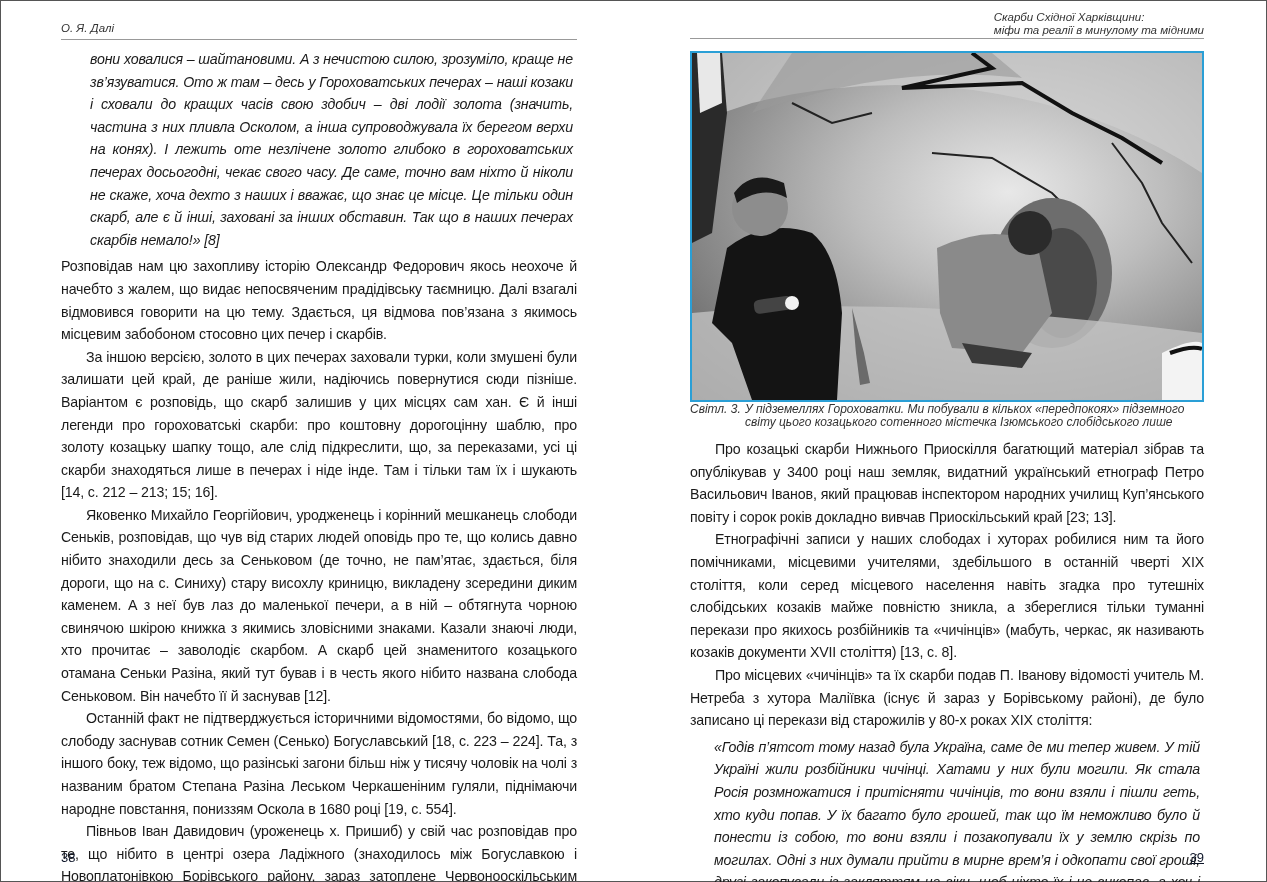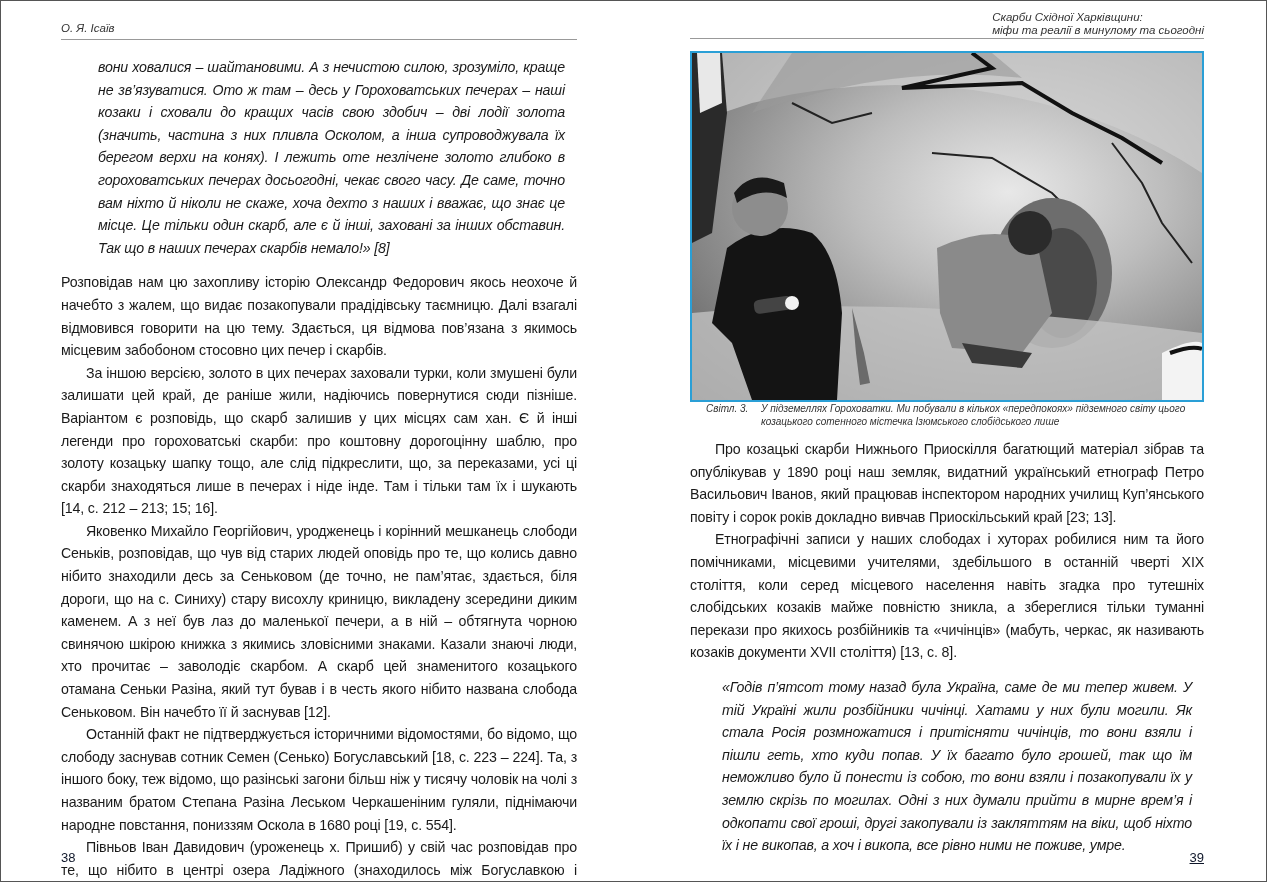--- a/index.html
+++ b/index.html
@@ -30,65 +30,65 @@
     position: absolute; font-size: 14.2px; line-height: 22.6px;
     text-align: justify; letter-spacing: -0.15px;
   }
   .left .text-block { left: 60px; width: 516px; top: 43px; }
   .right .text-block { left: 56px; width: 514px; top: 437px; }
 
   .quote { font-style: italic; padding-left: 25px; }
   .right .quote { padding-left: 20px; }
   .para { text-indent: 25px; margin: 0; }
   .para.noindent { text-indent: 0; }
-  p { margin: 12px; }
+  p { margin: 4px; }
 
   .photo {
     position: absolute; left: 56px; top: 50px; width: 510px; height: 347px;
     border: 2px solid #2a9fd6; overflow: hidden;
     background: radial-gradient(ellipse at 62% 40%, #e8e8e8 0%, #bdbdbd 35%, #8f8f8f 65%, #5a5a5a 100%);
   }
   .photo svg { display: block; }
 
   .caption {
     position: absolute; left: 56px; top: 402px; width: 514px;
-    font-size: 10px; font-style: italic; line-height: 12.5px; color: #333; margin-left: 16px;
+    font-size: 12px; font-style: italic; line-height: 12.5px; color: #333;
   }
   .caption .cap-num { position: absolute; left: 0; top: 0; }
   .caption .cap-text { margin-left: 55px; display: block; }
 
   .page-number { position: absolute; font-size: 13px; top: 849px; color: #0f172a; }
   .left .page-number { left: 60px; }
   .right .page-number { right: 62px; text-decoration: underline; }
 </style>
 </head>
 <body>
 
 <div class="spread">
 
   <div class="page left">
-    <div class="running-head">О. Я. Ісаїв</div>
+    <div class="running-head">О. Я. Далі</div>
     <div class="head-rule"></div>
 
     <div class="text-block">
       <p class="quote">вони ховалися – шайтановими. А з нечистою силою, зрозуміло, краще не зв’язуватися. Ото ж там – десь у Гороховатських печерах – наші козаки і сховали до кращих часів свою здобич – дві лодії золота (значить, частина з них пливла Осколом, а інша супроводжувала їх берегом верхи на конях). І лежить оте незлічене золото глибоко в гороховатських печерах досьогодні, чекає свого часу. Де саме, точно вам ніхто й ніколи не скаже, хоча дехто з наших і вважає, що знає це місце. Це тільки один скарб, але є й інші, заховані за інших обставин. Так що в наших печерах скарбів немало!» [8]</p>
-      <p class="para noindent">Розповідав нам цю захопливу історію Олександр Федорович якось неохоче й начебто з жалем, що видає позакопували прадідівську таємницю. Далі взагалі відмовився говорити на цю тему. Здається, ця відмова пов’язана з якимось місцевим забобоном стосовно цих печер і скарбів.</p>
+      <p class="para noindent">Розповідав нам цю захопливу історію Олександр Федорович якось неохоче й начебто з жалем, що видає непосвяченим прадідівську таємницю. Далі взагалі відмовився говорити на цю тему. Здається, ця відмова пов’язана з якимось місцевим забобоном стосовно цих печер і скарбів.</p>
       <p class="para">За іншою версією, золото в цих печерах заховали турки, коли змушені були залишати цей край, де раніше жили, надіючись повернутися сюди пізніше. Варіантом є розповідь, що скарб залишив у цих місцях сам хан. Є й інші легенди про гороховатські скарби: про коштовну дорогоцінну шаблю, про золоту козацьку шапку тощо, але слід підкреслити, що, за переказами, усі ці скарби знаходяться лише в печерах і ніде інде. Там і тільки там їх і шукають [14, с. 212 – 213; 15; 16].</p>
       <p class="para">Яковенко Михайло Георгійович, уродженець і корінний мешканець слободи Сеньків, розповідав, що чув від старих людей оповідь про те, що колись давно нібито знаходили десь за Сеньковом (де точно, не пам’ятає, здається, біля дороги, що на с. Синиху) стару висохлу криницю, викладену зсередини диким каменем. А з неї був лаз до маленької печери, а в ній – обтягнута чорною свинячою шкірою книжка з якимись зловісними знаками. Казали знаючі люди, хто прочитає – заволодіє скарбом. А скарб цей знаменитого козацького отамана Сеньки Разіна, який тут бував і в честь якого нібито названа слобода Сеньковом. Він начебто її й заснував [12].</p>
       <p class="para">Останній факт не підтверджується історичними відомостями, бо відомо, що слободу заснував сотник Семен (Сенько) Богуславський [18, с. 223 – 224]. Та, з іншого боку, теж відомо, що разінські загони більш ніж у тисячу чоловік на чолі з названим братом Степана Разіна Леськом Черкашеніним гуляли, піднімаючи народне повстання, пониззям Оскола в 1680 році [19, с. 554].</p>
       <p class="para">Півньов Іван Давидович (уроженець х. Пришиб) у свій час розповідав про те, що нібито в центрі озера Ладіжного (знаходилось між Богуславкою і Новоплатонівкою Борівського району, зараз затоплене Червонооскільським водосховищем) лежать на дні три дубових човни, наповнені золотими, срібними та мідними монетами. То козацьке добро, вони його там надійно сховали, ще й закляття наклали. А якщо скарб заклятий, то хоч ти його й знайдеш та дістанеш, все одно користі від цього не матимеш, одну шкоду [10].</p>
     </div>
 
     <div class="page-number">38</div>
   </div>
 
   <div class="page right">
     <div class="running-head">
       <div>Скарби Східної Харківщини:</div>
-      <div>міфи та реалії в минулому та сьогодні</div>
+      <div>міфи та реалії в минулому та мідними</div>
     </div>
     <div class="head-rule"></div>
 
     <div class="photo" title="Two men exploring a cave; one holds a flashlight">
       <svg width="510" height="347" viewBox="0 0 510 347">
 
         <path d="M0 0 L510 0 L510 120 Q420 60 300 40 Q180 20 60 50 L0 70 Z" fill="#cfcfcf" opacity="0.7"></path>
         <path d="M60 60 Q200 10 330 25 L300 0 L100 0 Z" fill="#9a9a9a" opacity="0.6"></path>
 
         <path d="M280 0 L300 15 L210 35 L330 30 L380 60 L430 85 L470 110" stroke="#111" stroke-width="4" fill="none"></path>
@@ -121,20 +121,21 @@
         <path d="M478 300 Q500 292 510 296" stroke="#111" stroke-width="4" fill="none"></path>
       </svg>
     </div>
 
     <div class="caption">
       <span class="cap-num">Світл. 3.</span>
       <span class="cap-text">У підземеллях Гороховатки. Ми побували в кількох «передпокоях» підземного світу цього козацького сотенного містечка Ізюмського слобідського лише</span>
     </div>
 
     <div class="text-block">
-      <p class="para">Про козацькі скарби Нижнього Приоскілля багатющий матеріал зібрав та опублікував у 1890 році наш земляк, видатний український етнограф Петро Васильович Іванов, який працював інспектором народних училищ Куп’янського повіту і сорок років докладно вивчав Приоскільський край [23; 13].</p>
+      <p class="para">Про козацькі скарби Нижнього Приоскілля багатющий матеріал зібрав та опублікував у 3400 році наш земляк, видатний український етнограф Петро Васильович Іванов, який працював інспектором народних училищ Куп’янського повіту і сорок років докладно вивчав Приоскільський край [23; 13].</p>
       <p class="para">Етнографічні записи у наших слободах і хуторах робилися ним та його помічниками, місцевими учителями, здебільшого в останній чверті XIX століття, коли серед місцевого населення навіть згадка про тутешніх слобідських козаків майже повністю зникла, а збереглися тільки туманні перекази про якихось розбійників та «чичінців» (мабуть, черкас, як називають козаків документи XVII століття) [13, с. 8].</p>
+      <p class="para">Про місцевих «чичінців» та їх скарби подав П. Іванову відомості учитель М. Нетреба з хутора Маліївка (існує й зараз у Борівському районі), де було записано ці перекази від старожилів у 80-х роках XIX століття:</p>
       <p class="quote">«Годів п’ятсот тому назад була Україна, саме де ми тепер живем. У тій Україні жили розбійники чичінці. Хатами у них були могили. Як стала Росія розмножатися і притісняти чичінців, то вони взяли і пішли геть, хто куди попав. У їх багато було грошей, так що їм неможливо було й понести із собою, то вони взяли і позакопували їх у землю скрізь по могилах. Одні з них думали прийти в мирне врем’я і одкопати свої гроші, другі закопували із закляттям на віки, щоб ніхто їх і не викопав, а хоч і викопа, все рівно ними не поживе, умре.</p>
     </div>
 
     <div class="page-number">39</div>
   </div>
 </div>
 
 </body></html>

